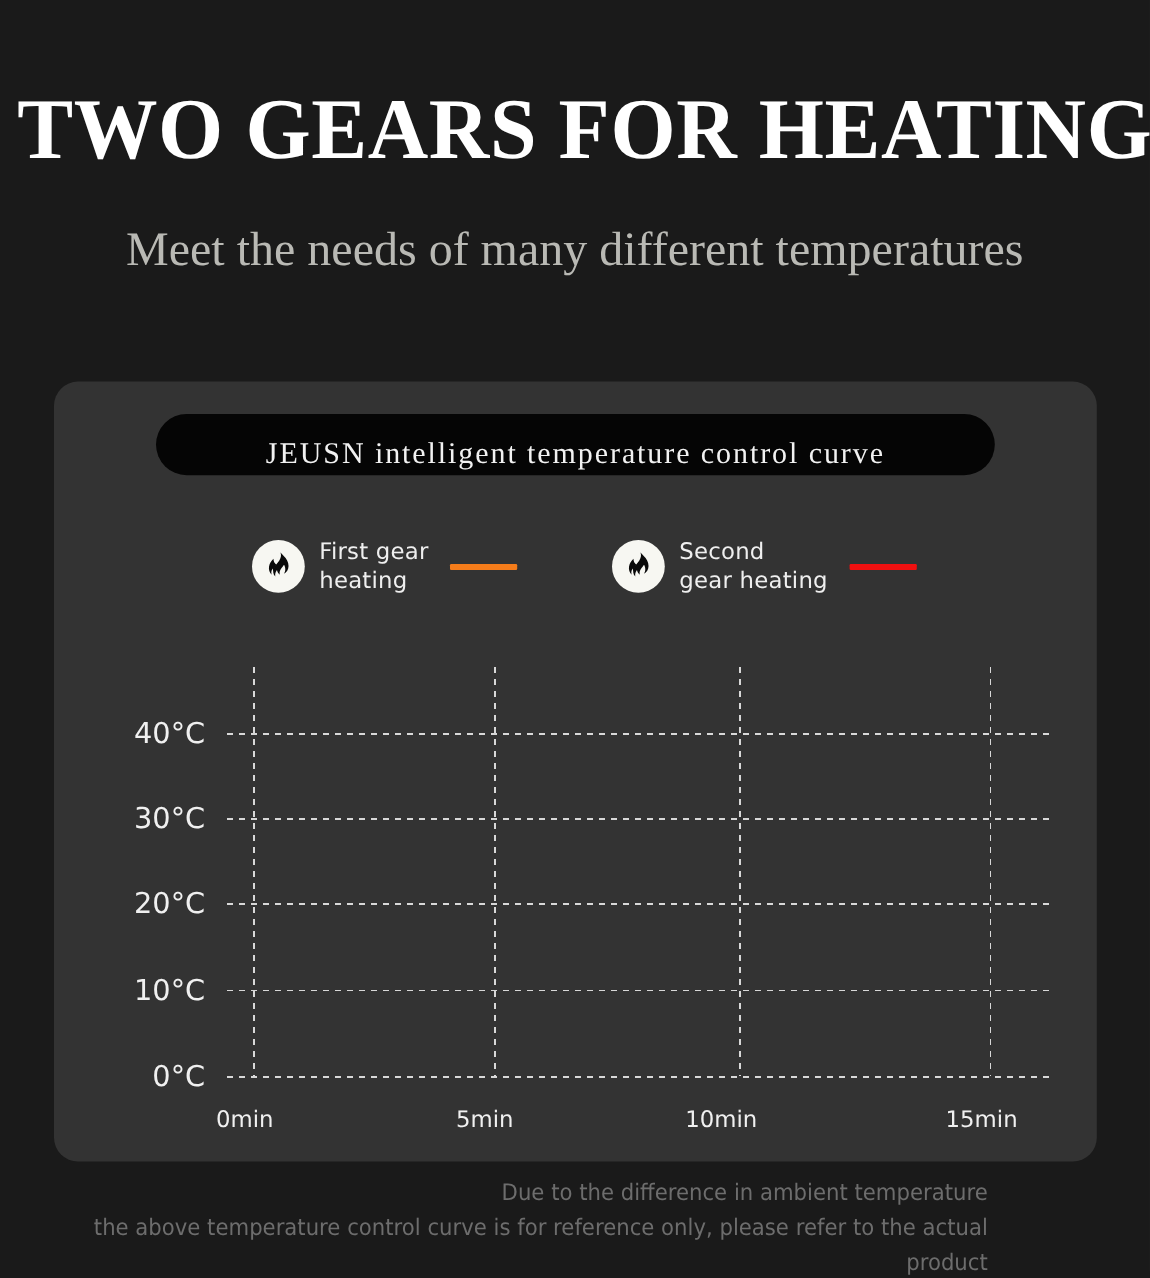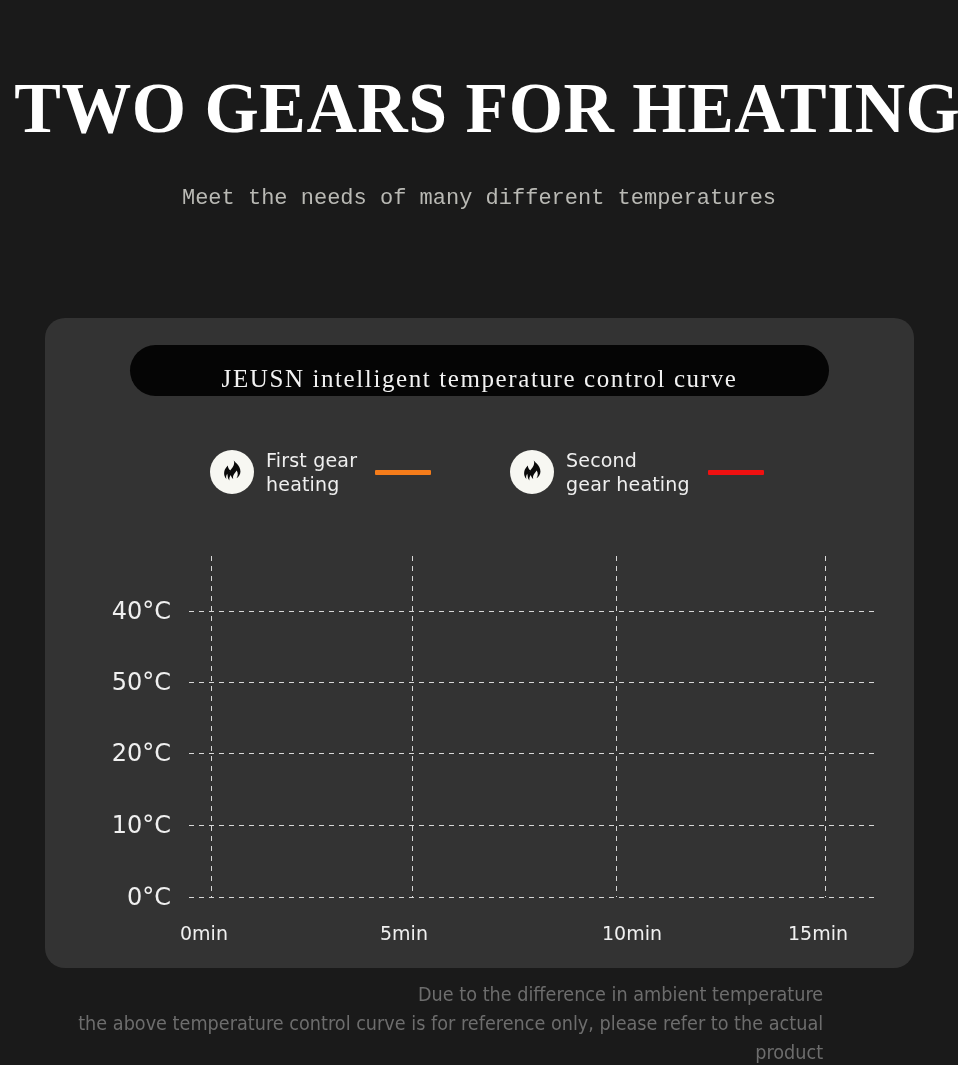--- a/index.html
+++ b/index.html
@@ -25,23 +25,23 @@
     font-weight: 700;
     font-size: 72px;
     line-height: 1;
     color: #ffffff;
     letter-spacing: 0.5px;
     transform: scaleX(0.97);
     margin: 0;
     white-space: nowrap;
   }
   .page-subtitle {
-    font-family: Liberation Mono, monospace;
+    font-family: Liberation Serif, serif;
     font-weight: 400;
-    font-size: 22px;
+    font-size: 40px;
     line-height: 1;
     color: #b9b9b4;
     margin: 44px 0 0 0;
     white-space: nowrap;
   }
 
   
   .chart-card {
     position: absolute;
     left: 45px;
@@ -212,29 +212,29 @@
         <line x1="133" y1="293.5" x2="820" y2="293.5"></line>
         <line x1="133" y1="364.5" x2="820" y2="364.5"></line>
         <line x1="133" y1="435.5" x2="820" y2="435.5"></line>
         <line x1="133" y1="507.5" x2="820" y2="507.5"></line>
         <line x1="133" y1="579.5" x2="820" y2="579.5"></line>
       </g>
     </svg>
 
     
     <span class="axis-label y-label" style="left:48px;top:293px;width:78px;">40°C</span>
-    <span class="axis-label y-label" style="left:48px;top:364px;width:78px;">50°C</span>
+    <span class="axis-label y-label" style="left:48px;top:364px;width:78px;">30°C</span>
     <span class="axis-label y-label" style="left:48px;top:435px;width:78px;">20°C</span>
     <span class="axis-label y-label" style="left:48px;top:507px;width:78px;">10°C</span>
     <span class="axis-label y-label" style="left:48px;top:579px;width:78px;">0°C</span>
 
     
     <span class="axis-label x-label" style="left:135px;top:604px;">0min</span>
     <span class="axis-label x-label" style="left:335px;top:604px;text-align:right;">5min</span>
-    <span class="axis-label x-label" style="left:557px;top:604px;">10min</span>
+    <span class="axis-label x-label" style="left:526px;top:604px;">10min</span>
     <span class="axis-label x-label" style="left:743px;top:604px;">15min</span>
   </div>
 </div>
 
 <div class="footer">
   <div>Due to the difference in ambient temperature</div>
   <div>the above temperature control curve is for reference only, please refer to the actual product</div>
 </div>
 
 </body></html>

